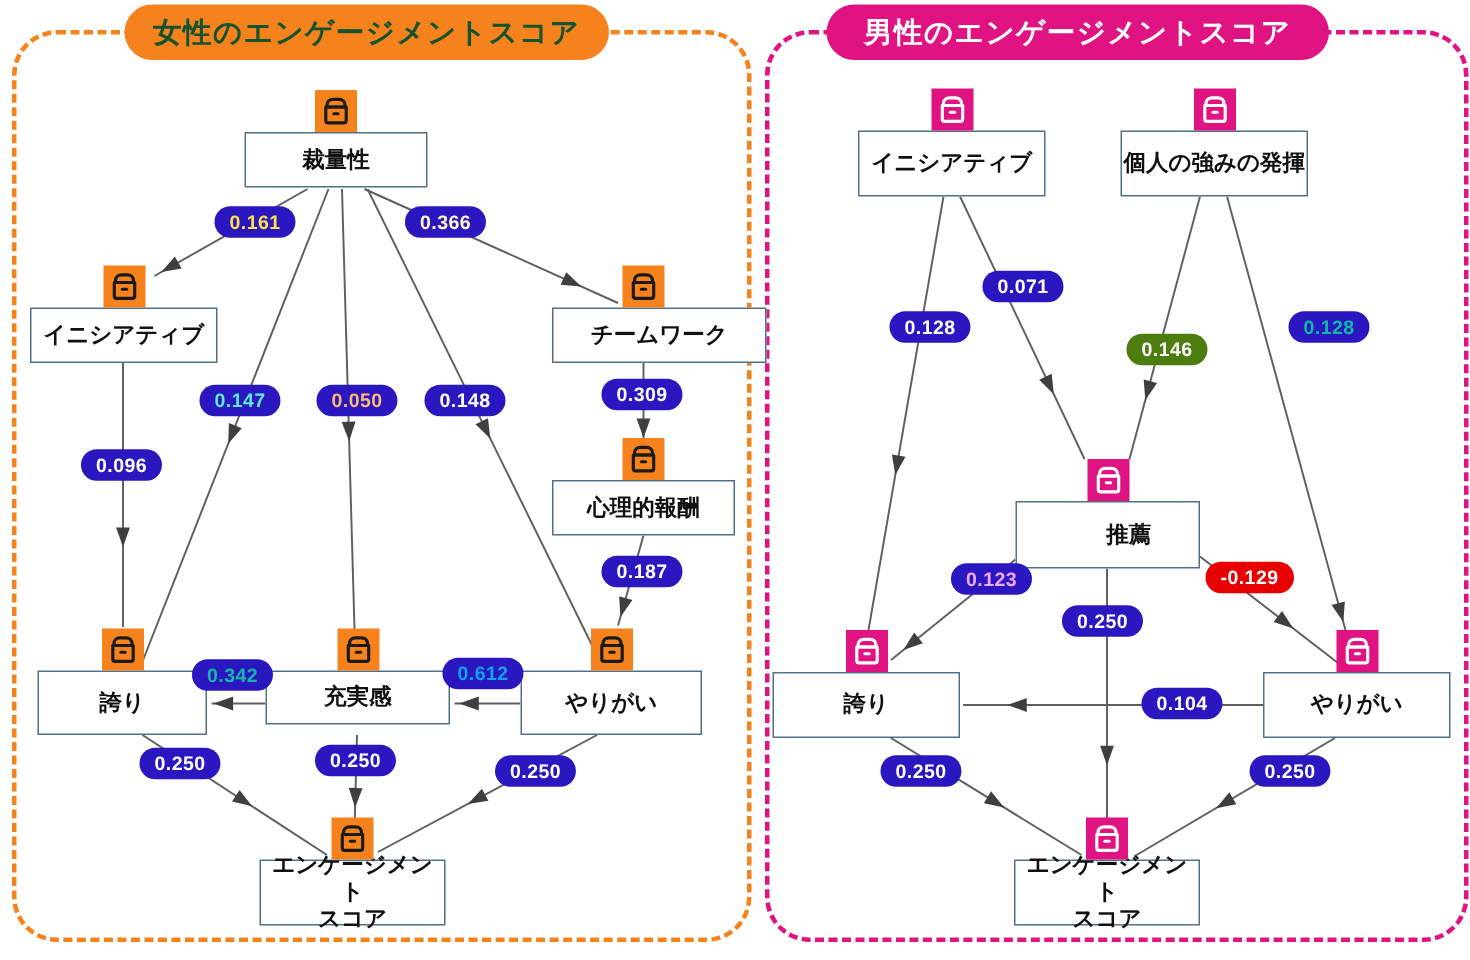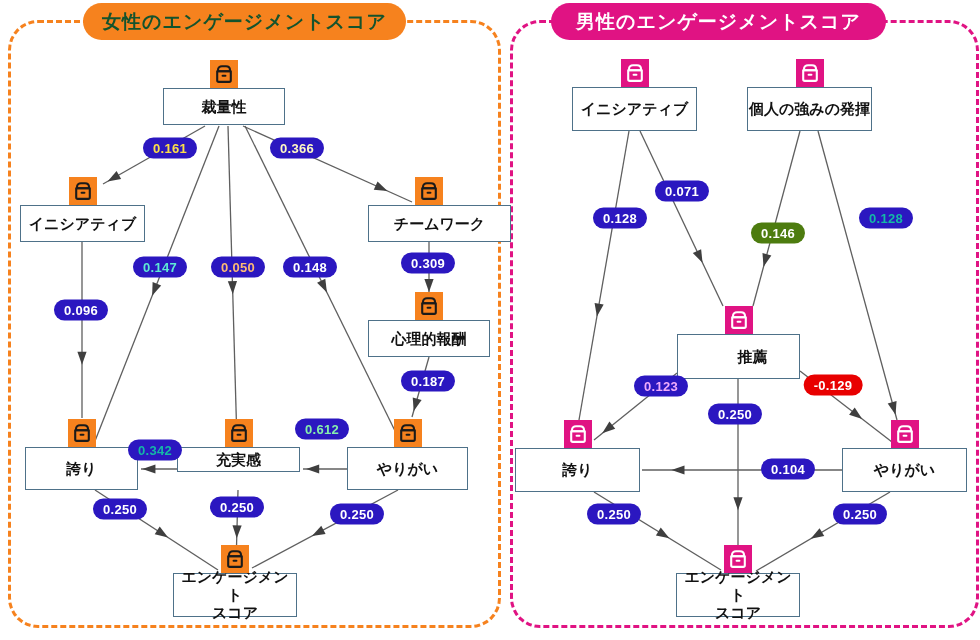--- a/index.html
+++ b/index.html
@@ -90,21 +90,21 @@
 <div class="title-pill" id="title-male" style="left: 551px; top: 3px; width: 335px; height: 37px; background: rgb(224, 19, 131); color: rgb(255, 255, 255);">男性のエンゲージメントスコア</div>
 
 <div class="pill" style="left: 170px; top: 148px; background: rgb(43, 23, 192); color: #fde047;">0.161</div>
 <div class="pill" style="left: 297px; top: 148px; background: rgb(43, 23, 192); color: #fef9c3;">0.366</div>
 <div class="pill" style="left: 160px; top: 267px; background: rgb(43, 23, 192); color: #5eead4;">0.147</div>
 <div class="pill" style="left: 238px; top: 267px; background: rgb(43, 23, 192); color: #fdba74;">0.050</div>
 <div class="pill" style="left: 310px; top: 267px; background: rgb(43, 23, 192); color: rgb(255, 255, 255);">0.148</div>
 <div class="pill" style="left: 81px; top: 310px; background: rgb(43, 23, 192); color: rgb(255, 255, 255);">0.096</div>
 <div class="pill" style="left: 428px; top: 263px; background: rgb(43, 23, 192); color: rgb(255, 255, 255);">0.309</div>
 <div class="pill" style="left: 428px; top: 381px; background: rgb(43, 23, 192); color: rgb(255, 255, 255);">0.187</div>
-<div class="pill" style="left: 322px; top: 429px; background: rgb(43, 23, 192); color: #86efac;">0.612</div>
+<div class="pill" style="left: 322px; top: 449px; background: rgb(43, 23, 192); color: #0ea5e9;">0.612</div>
 <div class="pill" style="left: 155px; top: 450px; background: rgb(43, 23, 192); color: #14b8a6;">0.342</div>
 <div class="pill" style="left: 120px; top: 509px; background: rgb(43, 23, 192); color: rgb(255, 255, 255);">0.250</div>
 <div class="pill" style="left: 237px; top: 507px; background: rgb(43, 23, 192); color: rgb(255, 255, 255);">0.250</div>
 <div class="pill" style="left: 357px; top: 514px; background: rgb(43, 23, 192); color: rgb(255, 255, 255);">0.250</div>
 <div class="node" style="left: 163px; top: 88px; width: 122px; height: 37px; border-color: rgb(78, 113, 137); background: rgb(255, 255, 255); color: rgb(17, 17, 17);">裁量性</div>
 <div class="icon" style="left: 210px; top: 60px; background: rgb(246, 130, 30); color: rgb(26, 26, 26);">
     <svg viewBox="0 0 24 24" fill="none" stroke="currentColor" stroke-width="2.1" stroke-linecap="round" stroke-linejoin="round">
       <path d="M6 9.3 V8.1 C6 5.8 7.7 4.2 10 4.2 h4 c2.3 0 4 1.6 4 3.9 v1.2 Z"></path>
       <path d="M5.2 9.3 h13.6 v9 c0 .9 -.7 1.6 -1.6 1.6 H6.8 c-.9 0 -1.6 -.7 -1.6 -1.6 Z"></path>
       <path d="M10.6 13.8 h2.8"></path>
@@ -135,21 +135,21 @@
     </svg>
   </div>
 <div class="node" style="left: 25px; top: 447px; width: 113px; height: 43px; border-color: rgb(78, 113, 137); background: rgb(255, 255, 255); color: rgb(17, 17, 17);">誇り</div>
 <div class="icon" style="left: 67.5px; top: 419px; background: rgb(246, 130, 30); color: rgb(26, 26, 26);">
     <svg viewBox="0 0 24 24" fill="none" stroke="currentColor" stroke-width="2.1" stroke-linecap="round" stroke-linejoin="round">
       <path d="M6 9.3 V8.1 C6 5.8 7.7 4.2 10 4.2 h4 c2.3 0 4 1.6 4 3.9 v1.2 Z"></path>
       <path d="M5.2 9.3 h13.6 v9 c0 .9 -.7 1.6 -1.6 1.6 H6.8 c-.9 0 -1.6 -.7 -1.6 -1.6 Z"></path>
       <path d="M10.6 13.8 h2.8"></path>
     </svg>
   </div>
-<div class="node" style="left: 177px; top: 447px; width: 123px; height: 25px; border-color: rgb(78, 113, 137); background: rgb(255, 255, 255); color: rgb(17, 17, 17);">充実感</div>
+<div class="node" style="left: 177px; top: 447px; width: 123px; height: 36px; border-color: rgb(78, 113, 137); background: rgb(255, 255, 255); color: rgb(17, 17, 17);">充実感</div>
 <div class="icon" style="left: 224.5px; top: 419px; background: rgb(246, 130, 30); color: rgb(26, 26, 26);">
     <svg viewBox="0 0 24 24" fill="none" stroke="currentColor" stroke-width="2.1" stroke-linecap="round" stroke-linejoin="round">
       <path d="M6 9.3 V8.1 C6 5.8 7.7 4.2 10 4.2 h4 c2.3 0 4 1.6 4 3.9 v1.2 Z"></path>
       <path d="M5.2 9.3 h13.6 v9 c0 .9 -.7 1.6 -1.6 1.6 H6.8 c-.9 0 -1.6 -.7 -1.6 -1.6 Z"></path>
       <path d="M10.6 13.8 h2.8"></path>
     </svg>
   </div>
 <div class="node" style="left: 347px; top: 447px; width: 121px; height: 43px; border-color: rgb(78, 113, 137); background: rgb(255, 255, 255); color: rgb(17, 17, 17);">やりがい</div>
 <div class="icon" style="left: 393.5px; top: 419px; background: rgb(246, 130, 30); color: rgb(26, 26, 26);">
     <svg viewBox="0 0 24 24" fill="none" stroke="currentColor" stroke-width="2.1" stroke-linecap="round" stroke-linejoin="round">

